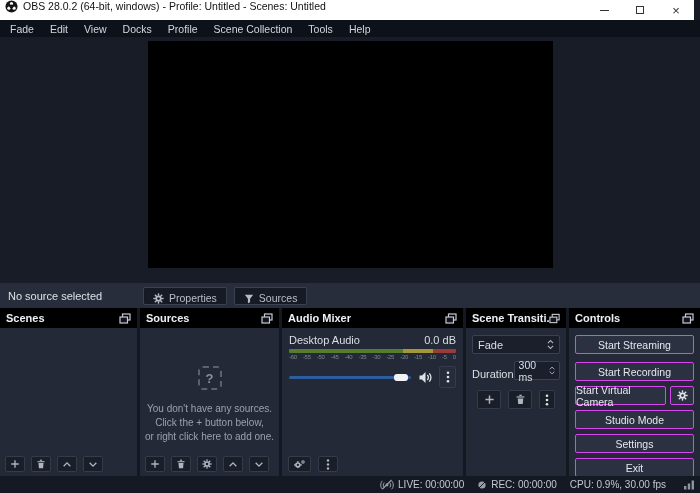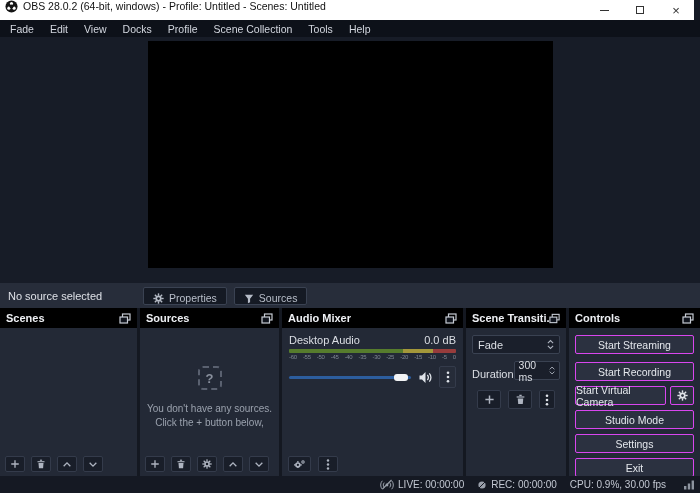--- a/index.html
+++ b/index.html
@@ -228,20 +228,21 @@
         <svg width="12" height="11" viewBox="0 0 12 11">
           <rect x="3.5" y="1" width="7.5" height="6" fill="none" stroke="#c6cbd4" stroke-width="1.2"></rect>
           <rect x="1" y="4" width="7.5" height="6" fill="#10141d" stroke="#c6cbd4" stroke-width="1.2"></rect>
         </svg>
       </div>
       <div class="pbody">
         <div class="empty">
           <div class="qbox">?</div>
           <span class="line">You don't have any sources.</span>
           <span class="line">Click the + button below,</span>
+          <span class="line">or right click here to add one.</span>
         </div>
         <div class="dock-toolbar">
           <div class="sbtn">
             <svg width="10" height="10" viewBox="0 0 12 12">
                 <path d="M6 1.5v9M1.5 6h9" stroke="#aeb4c0" stroke-width="1.6" fill="none"></path>
               </svg>
           </div>
           <div class="sbtn">
             <svg width="10" height="10" viewBox="0 0 12 12">
               <rect x="4.7" y="0.8" width="2.6" height="1.4" fill="#aeb4c0"></rect>

